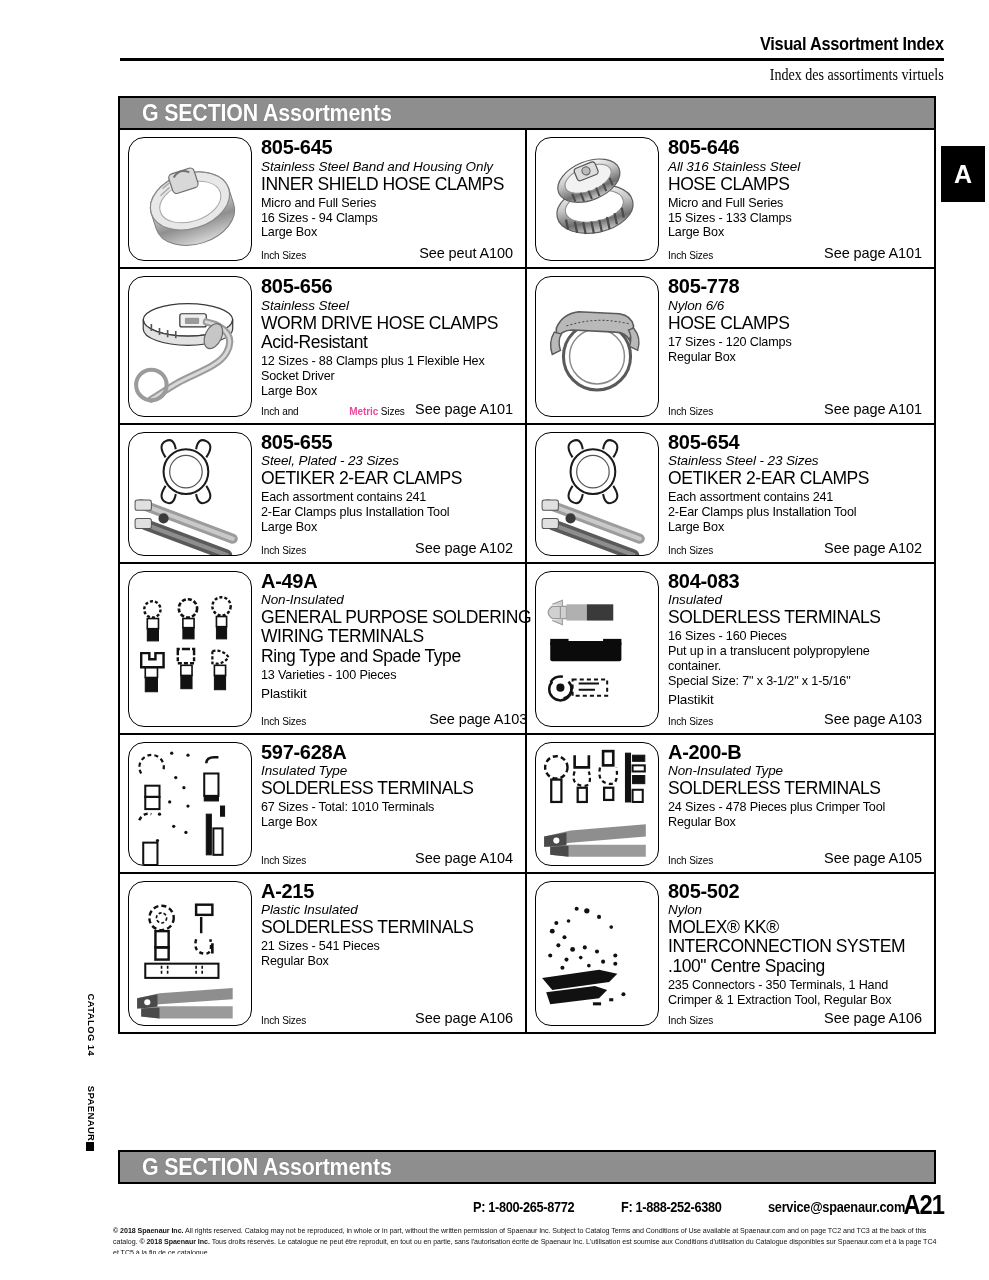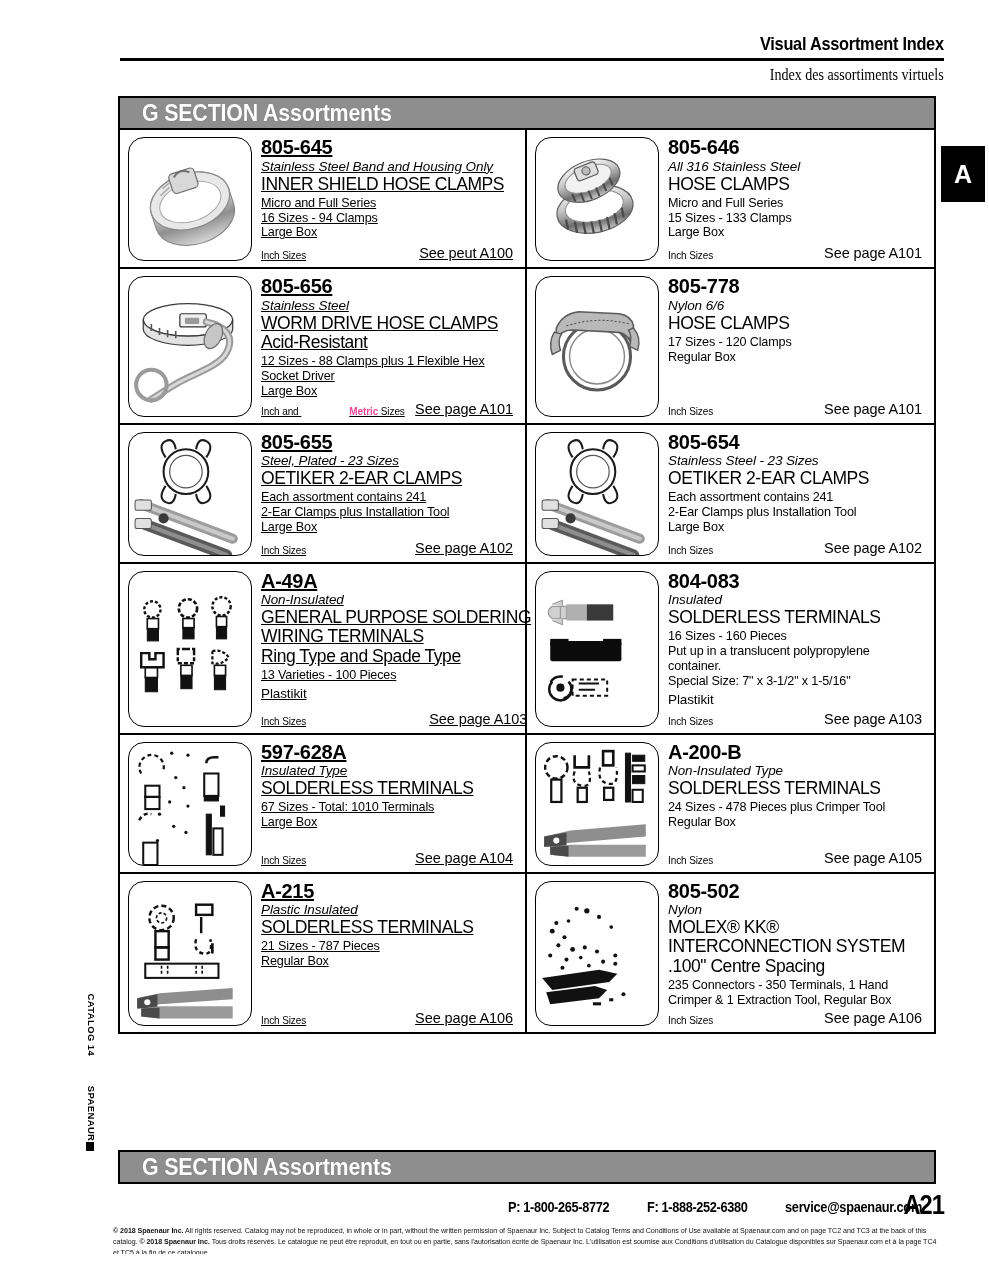--- a/index.html
+++ b/index.html
@@ -130,21 +130,21 @@
     display: flex;
     border-bottom: 2px solid #000;
   }
   .row:first-child { border-top: 0; }
   .cell {
     width: 50%;
     display: flex;
     padding: 7px 8px 6px 8px;
     position: relative;
   }
-  .cell.left { border-right: 2px solid #000; text-decoration: underline; }
+  .cell.left { border-right: 2px solid #000; }
 
   
   .thumb {
     width: 124px;
     min-width: 124px;
     border: 1.6px solid #000;
     border-radius: 16px;
     background: #fff;
     position: relative;
     overflow: hidden;
@@ -224,26 +224,26 @@
     background: #8e8e8e;
     border: 2px solid #000;
     height: 34px;
     display: flex;
     align-items: center;
     padding-left: 22px;
   }
   .contact {
     position: absolute;
     top: 1199px;
-    left: 123px;
+    left: 106px;
     width: 818px;
     display: flex;
     align-items: baseline;
     justify-content: flex-end;
-    gap: 24px;
+    gap: 33px;
   }
   .contact span {
     font-size: 14.5px;
     font-weight: bold;
     letter-spacing: -0.4px;
     transform: scaleX(0.88);
     transform-origin: left center;
     white-space: nowrap;
   }
   .contact .email { letter-spacing: -0.3px; }
@@ -764,21 +764,21 @@
         <circle cx="16" cy="14" r="3" fill="#fff"></circle>
       </g>
               </svg>
         </div>
         <div class="info">
           <div class="p-code">A-215</div>
           <div class="p-ital">Plastic Insulated</div>
           <div class="p-name">SOLDERLESS TERMINALS</div>
 
           <div class="gap-xs"></div>
-          <div class="p-detail">21 Sizes - 787 Pieces</div>
+          <div class="p-detail">21 Sizes - 541 Pieces</div>
               <div class="p-detail">Regular Box</div>
 
           <div class="p-bottom">
             <div class="p-sizes">Inch Sizes</div>
             <div class="p-page">See page A106</div>
           </div>
         </div>
       </div>
       <div class="cell right">
         <div class="thumb">

